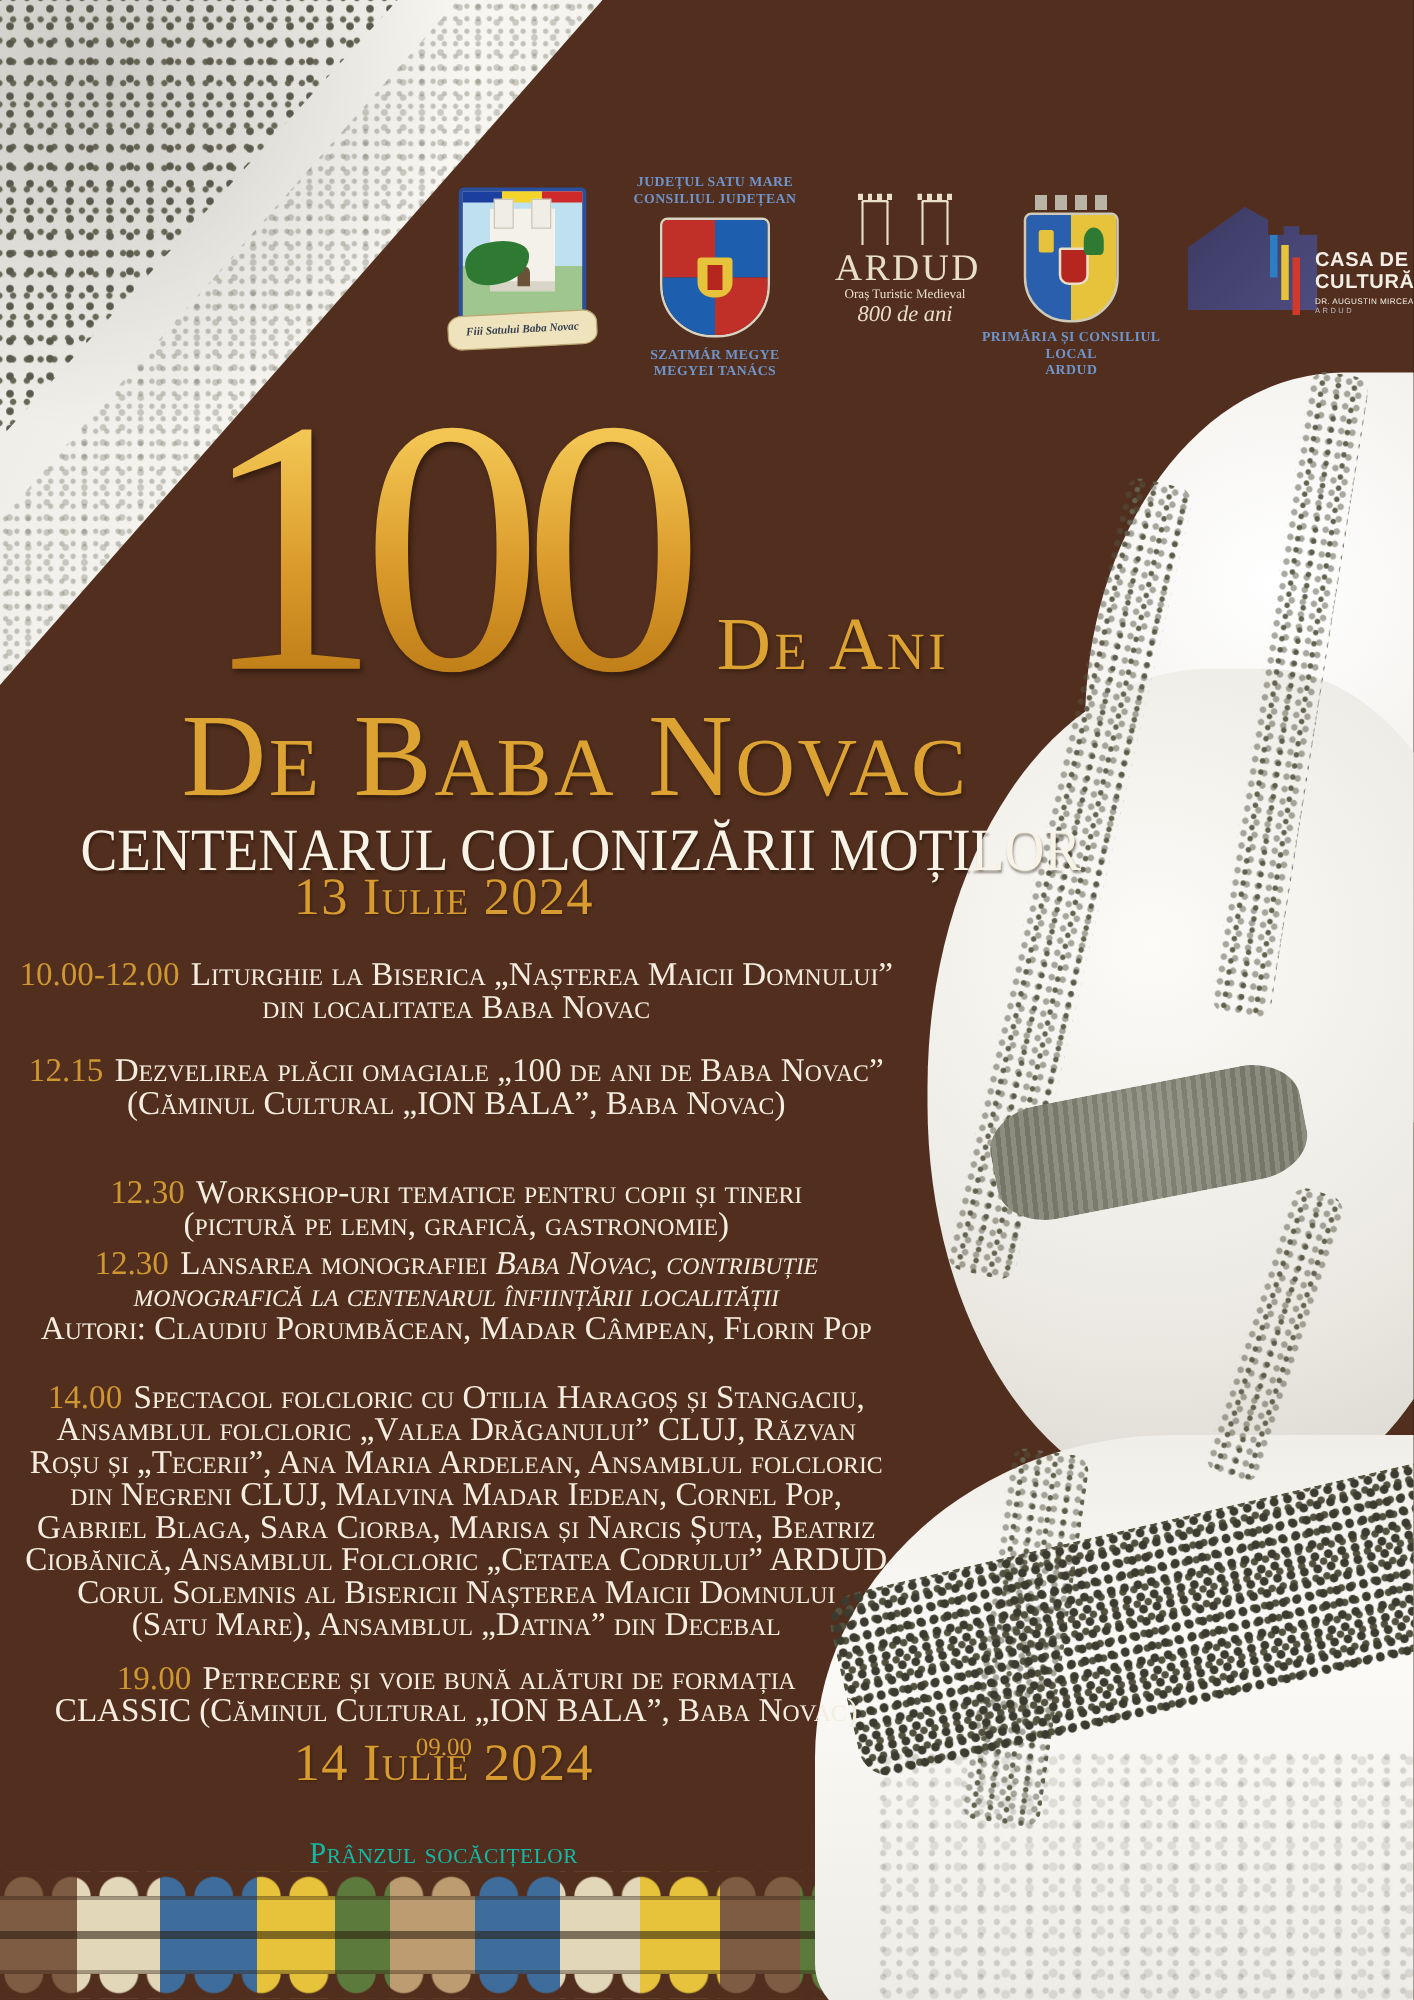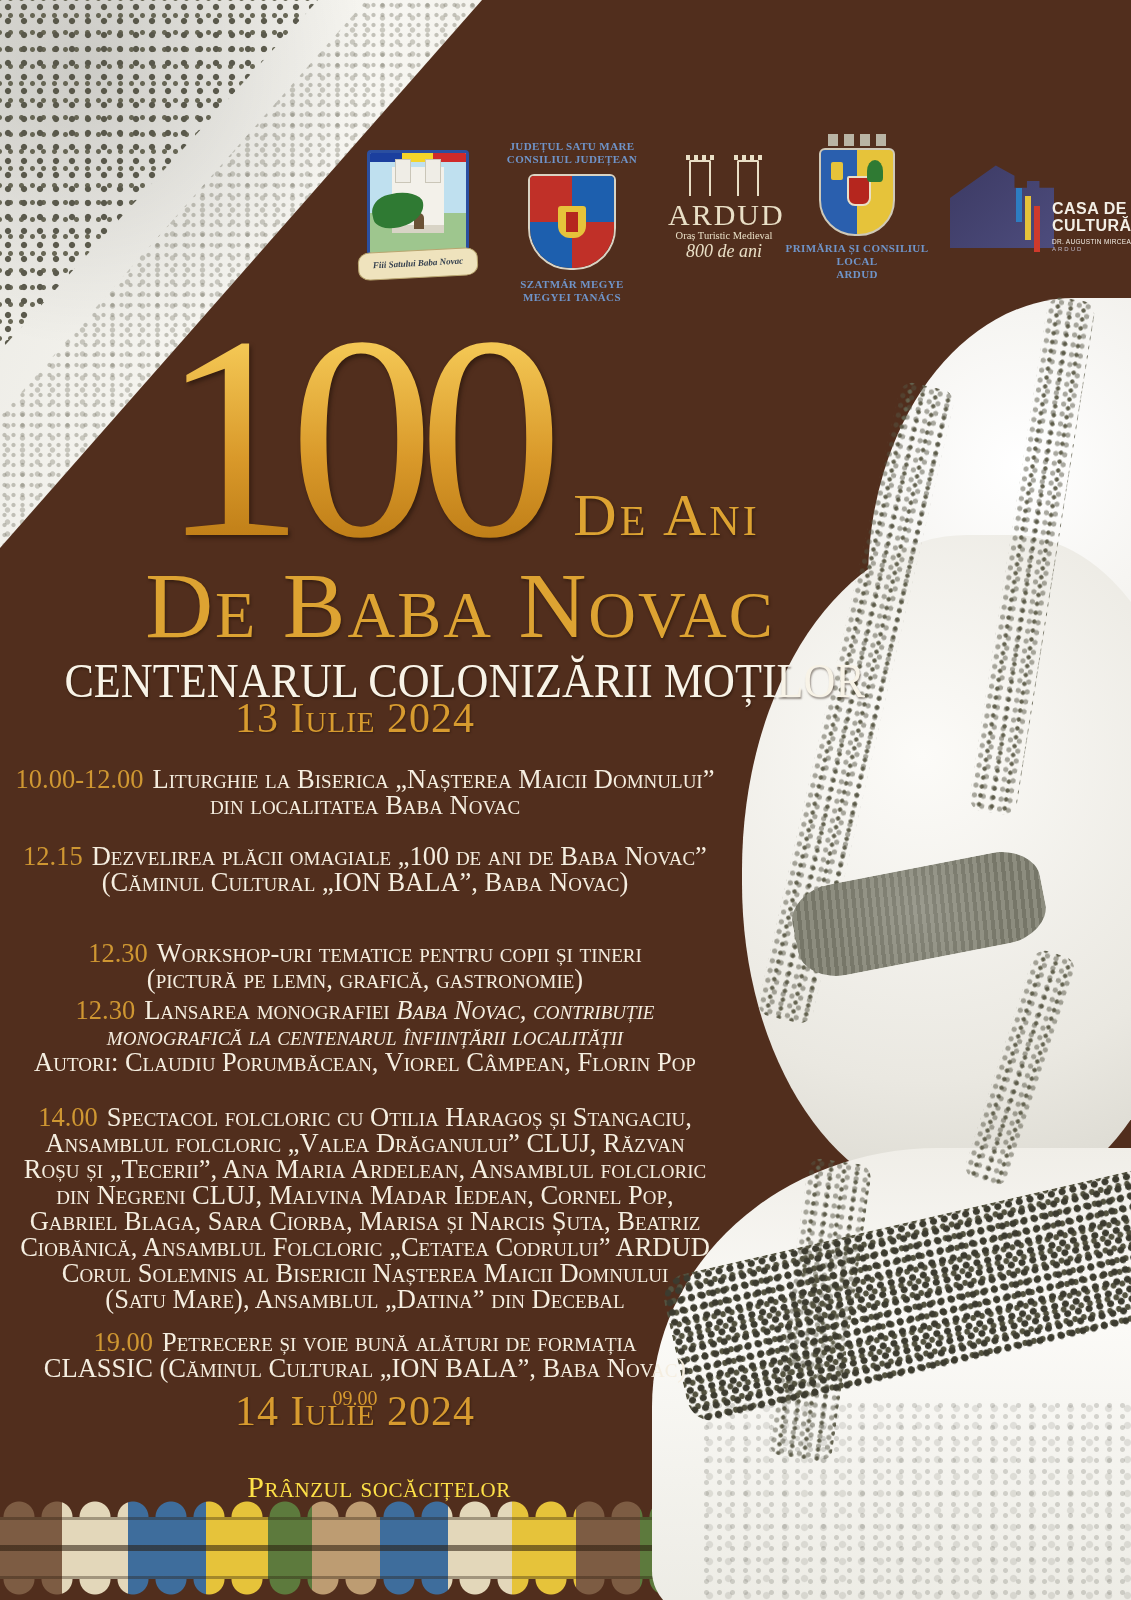--- a/index.html
+++ b/index.html
@@ -102,21 +102,21 @@
     border-radius:3px 3px 12px 12px;}
   .shield2 .mini::after{content:"";position:absolute;left:8px;top:6px;width:12px;height:20px;background:#b5261e;}
   .logo3{position:absolute;left:668px;top:156px;width:112px;text-align:center;color:#e9dfc6;}
   .towers{display:flex;justify-content:center;gap:26px;height:40px;align-items:flex-end;}
   .tower{width:18px;height:34px;border:2px solid #e9dfc6;border-bottom:none;border-radius:2px 2px 0 0;position:relative;background:transparent;}
   .tower::before{content:"";position:absolute;left:-5px;top:-7px;right:-5px;height:5px;
     background:repeating-linear-gradient(90deg,#e9dfc6 0 4px,transparent 4px 8px);}
   .ardud-name{font-size:30px;letter-spacing:2px;line-height:30px;margin-top:4px;}
   .ardud-sub{font-size:10.5px;line-height:12px;}
   .ardud-800{font-size:18px;font-style:italic;line-height:18px;}
-  .logo4{position:absolute;left:782px;top:134px;width:150px;text-align:center;}
+  .logo4{position:absolute;left:782px;top:156px;width:150px;text-align:center;}
   .crown{width:58px;height:12px;margin:0 auto;
     background:repeating-linear-gradient(90deg,#b9b4a4 0 10px,transparent 10px 16px);}
   .shield4{position:relative;width:72px;height:84px;margin:2px auto 6px;border-radius:6px 6px 36px 36px;overflow:hidden;
     border:2px solid #cfc9b8;background:linear-gradient(90deg,#2a5fae 0 50%,#e6c33a 50% 100%);}
   .shield4::before{content:"";position:absolute;left:26px;top:26px;width:20px;height:26px;background:#b5261e;
     border-radius:2px 2px 8px 8px;border:2px solid #e9dfc6;}
   .shield4 .tree{position:absolute;right:10px;top:10px;width:16px;height:22px;background:#2f7a33;border-radius:50% 50% 20% 20%;}
   .shield4 .sq{position:absolute;left:10px;top:12px;width:12px;height:18px;background:#e6c33a;border-radius:2px;}
   .logo5{position:absolute;left:944px;top:156px;width:184px;}
   .house{position:absolute;left:6px;top:6px;width:104px;height:86px;
@@ -150,21 +150,21 @@
     font-variant:small-caps;font-size:42px;color:#d79b2f;letter-spacing:1px;
     text-shadow:1px 1px 2px rgba(30,15,5,.4);}
   .event{position:absolute;left:5px;width:720px;z-index:3;text-align:center;
     font-variant:small-caps;font-size:26.5px;line-height:26px;color:#f5eee0;}
   .ev-line{white-space:nowrap;}
   .ev-time{color:#cf9732;margin-right:9px;}
   .ital{font-style:italic;}
   .small-h{position:absolute;left:0;width:710px;z-index:3;text-align:center;
     font-variant:small-caps;color:#d79b2f;}
   .pranz{position:absolute;left:0;width:710px;z-index:3;text-align:center;
-    font-variant:small-caps;font-size:30px;color:#fde047;letter-spacing:.5px;margin-left:24px;}
+    font-variant:small-caps;font-size:24px;color:#14b8a6;letter-spacing:.5px;}
 </style>
 </head>
 <body>
 
 <div class="poster">
 
   <div class="lace-tri"></div>
   <div class="lace-emb"></div>
   <div class="lace-holes"></div>
 
@@ -278,21 +278,21 @@
   </div>
 
   <div class="event" style="top:940px">
     <div class="ev-line"><span class="ev-time">12.30</span><span>Workshop-uri tematice pentru copii și tineri</span></div>
     <div class="ev-line">(pictură pe lemn, grafică, gastronomie)</div>
   </div>
 
   <div class="event" style="top:997px">
     <div class="ev-line"><span class="ev-time">12.30</span><span>Lansarea monografiei </span><span class="ital">Baba Novac, contribuție</span></div>
     <div class="ev-line ital">monografică la centenarul înființării localității</div>
-    <div class="ev-line">Autori: Claudiu Porumbăcean, Viorel Câmpean, Florin Pop</div>
+    <div class="ev-line">Autori: Claudiu Porumbăcean, Madar Câmpean, Florin Pop</div>
   </div>
 
   <div class="event" style="top:1104px">
     <div class="ev-line"><span class="ev-time">14.00</span><span>Spectacol folcloric cu Otilia Haragoș și Stangaciu,</span></div>
     <div class="ev-line">Ansamblul folcloric „Valea Drăganului” CLUJ, Răzvan</div>
     <div class="ev-line">Roșu și „Tecerii”, Ana Maria Ardelean, Ansamblul folcloric</div>
     <div class="ev-line">din Negreni CLUJ, Malvina Madar Iedean, Cornel Pop,</div>
     <div class="ev-line">Gabriel Blaga, Sara Ciorba, Marisa și Narcis Șuta, Beatriz</div>
     <div class="ev-line">Ciobănică, Ansamblul Folcloric „Cetatea Codrului” ARDUD</div>
     <div class="ev-line">Corul Solemnis al Bisericii Nașterea Maicii Domnului</div>

